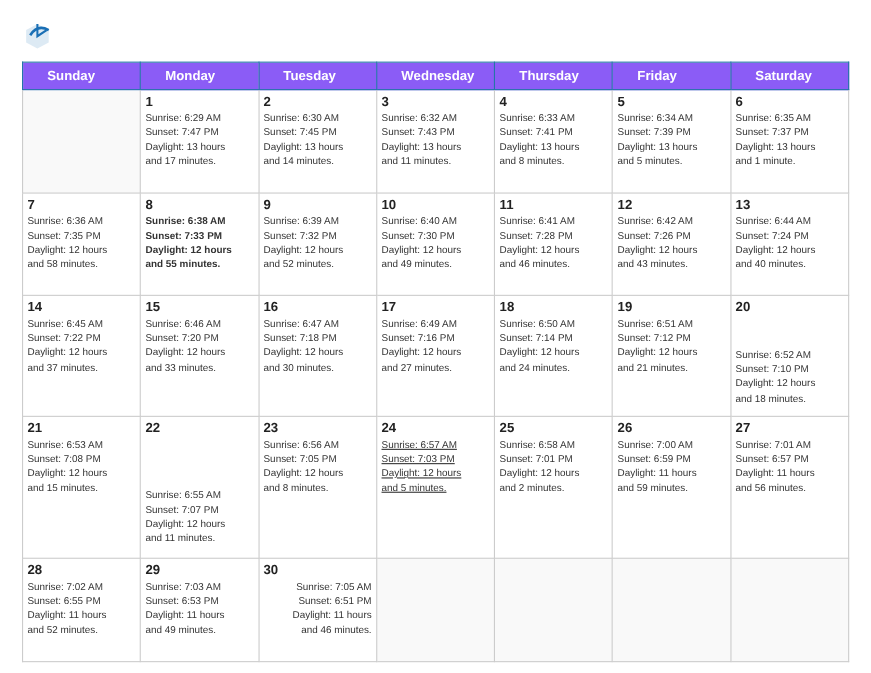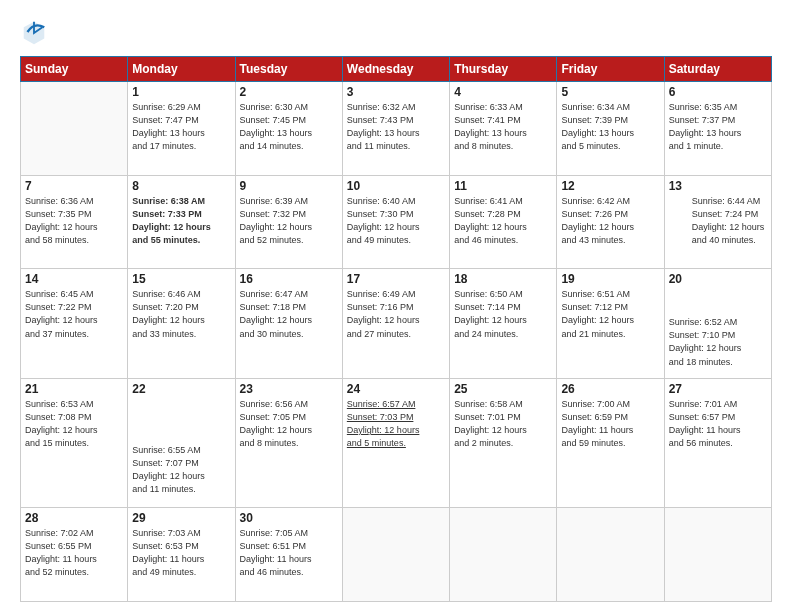--- a/index.html
+++ b/index.html
@@ -53,25 +53,25 @@
       color: #444;
     }
     .calendar {
       flex: 1;
       border: 1px solid #ccc;
       border-collapse: collapse;
       width: 100%;
       table-layout: fixed;
     }
     .calendar th {
-      background: #b91c1c;
+      background: #8b5cf6;
       color: #fff;
       font-size: 12px;
       font-weight: bold;
-      padding: 5px 4px;
+      padding: 5px 22px;
       text-align: left;
       border: 1px solid #2475a8;
     }
     .calendar td {
       border: 1px solid #ccc;
       vertical-align: top;
       padding: 3px 4px;
       font-size: 9.5px;
       color: #333;
       width: calc(100%/7);
@@ -211,21 +211,21 @@
           </td>
           <td>
             <span class="day-num">12</span>
             <div class="day-info" style="white-space: pre-line;">Sunrise: 6:42 AM
 Sunset: 7:26 PM
 Daylight: 12 hours
 and 43 minutes.</div>
           </td>
           <td>
             <span class="day-num">13</span>
-            <div class="day-info" style="white-space: pre-line; margin-left: 23px;">Sunrise: 6:44 AM
+            <div class="day-info" style="white-space: pre-line;">Sunrise: 6:44 AM
 Sunset: 7:24 PM
 Daylight: 12 hours
 and 40 minutes.</div>
           </td>
         </tr>
         <tr>
           <td>
             <span class="day-num">14</span>
             <div class="day-info" style="white-space: pre-line;">Sunrise: 6:45 AM
 Sunset: 7:22 PM
@@ -336,21 +336,21 @@
           </td>
           <td>
             <span class="day-num">29</span>
             <div class="day-info" style="white-space: pre-line;">Sunrise: 7:03 AM
 Sunset: 6:53 PM
 Daylight: 11 hours
 and 49 minutes.</div>
           </td>
           <td>
             <span class="day-num">30</span>
-            <div class="day-info" style="white-space: pre-line;">Sunrise: 7:05 AM
+            <div class="day-info" style="white-space: pre-line; text-align: right;">Sunrise: 7:05 AM
 Sunset: 6:51 PM
 Daylight: 11 hours
 and 46 minutes.</div>
           </td>
           <td class="empty-cell"></td>
           <td class="empty-cell"></td>
           <td class="empty-cell"></td>
           <td class="empty-cell"></td>
         </tr>
       </tbody>

